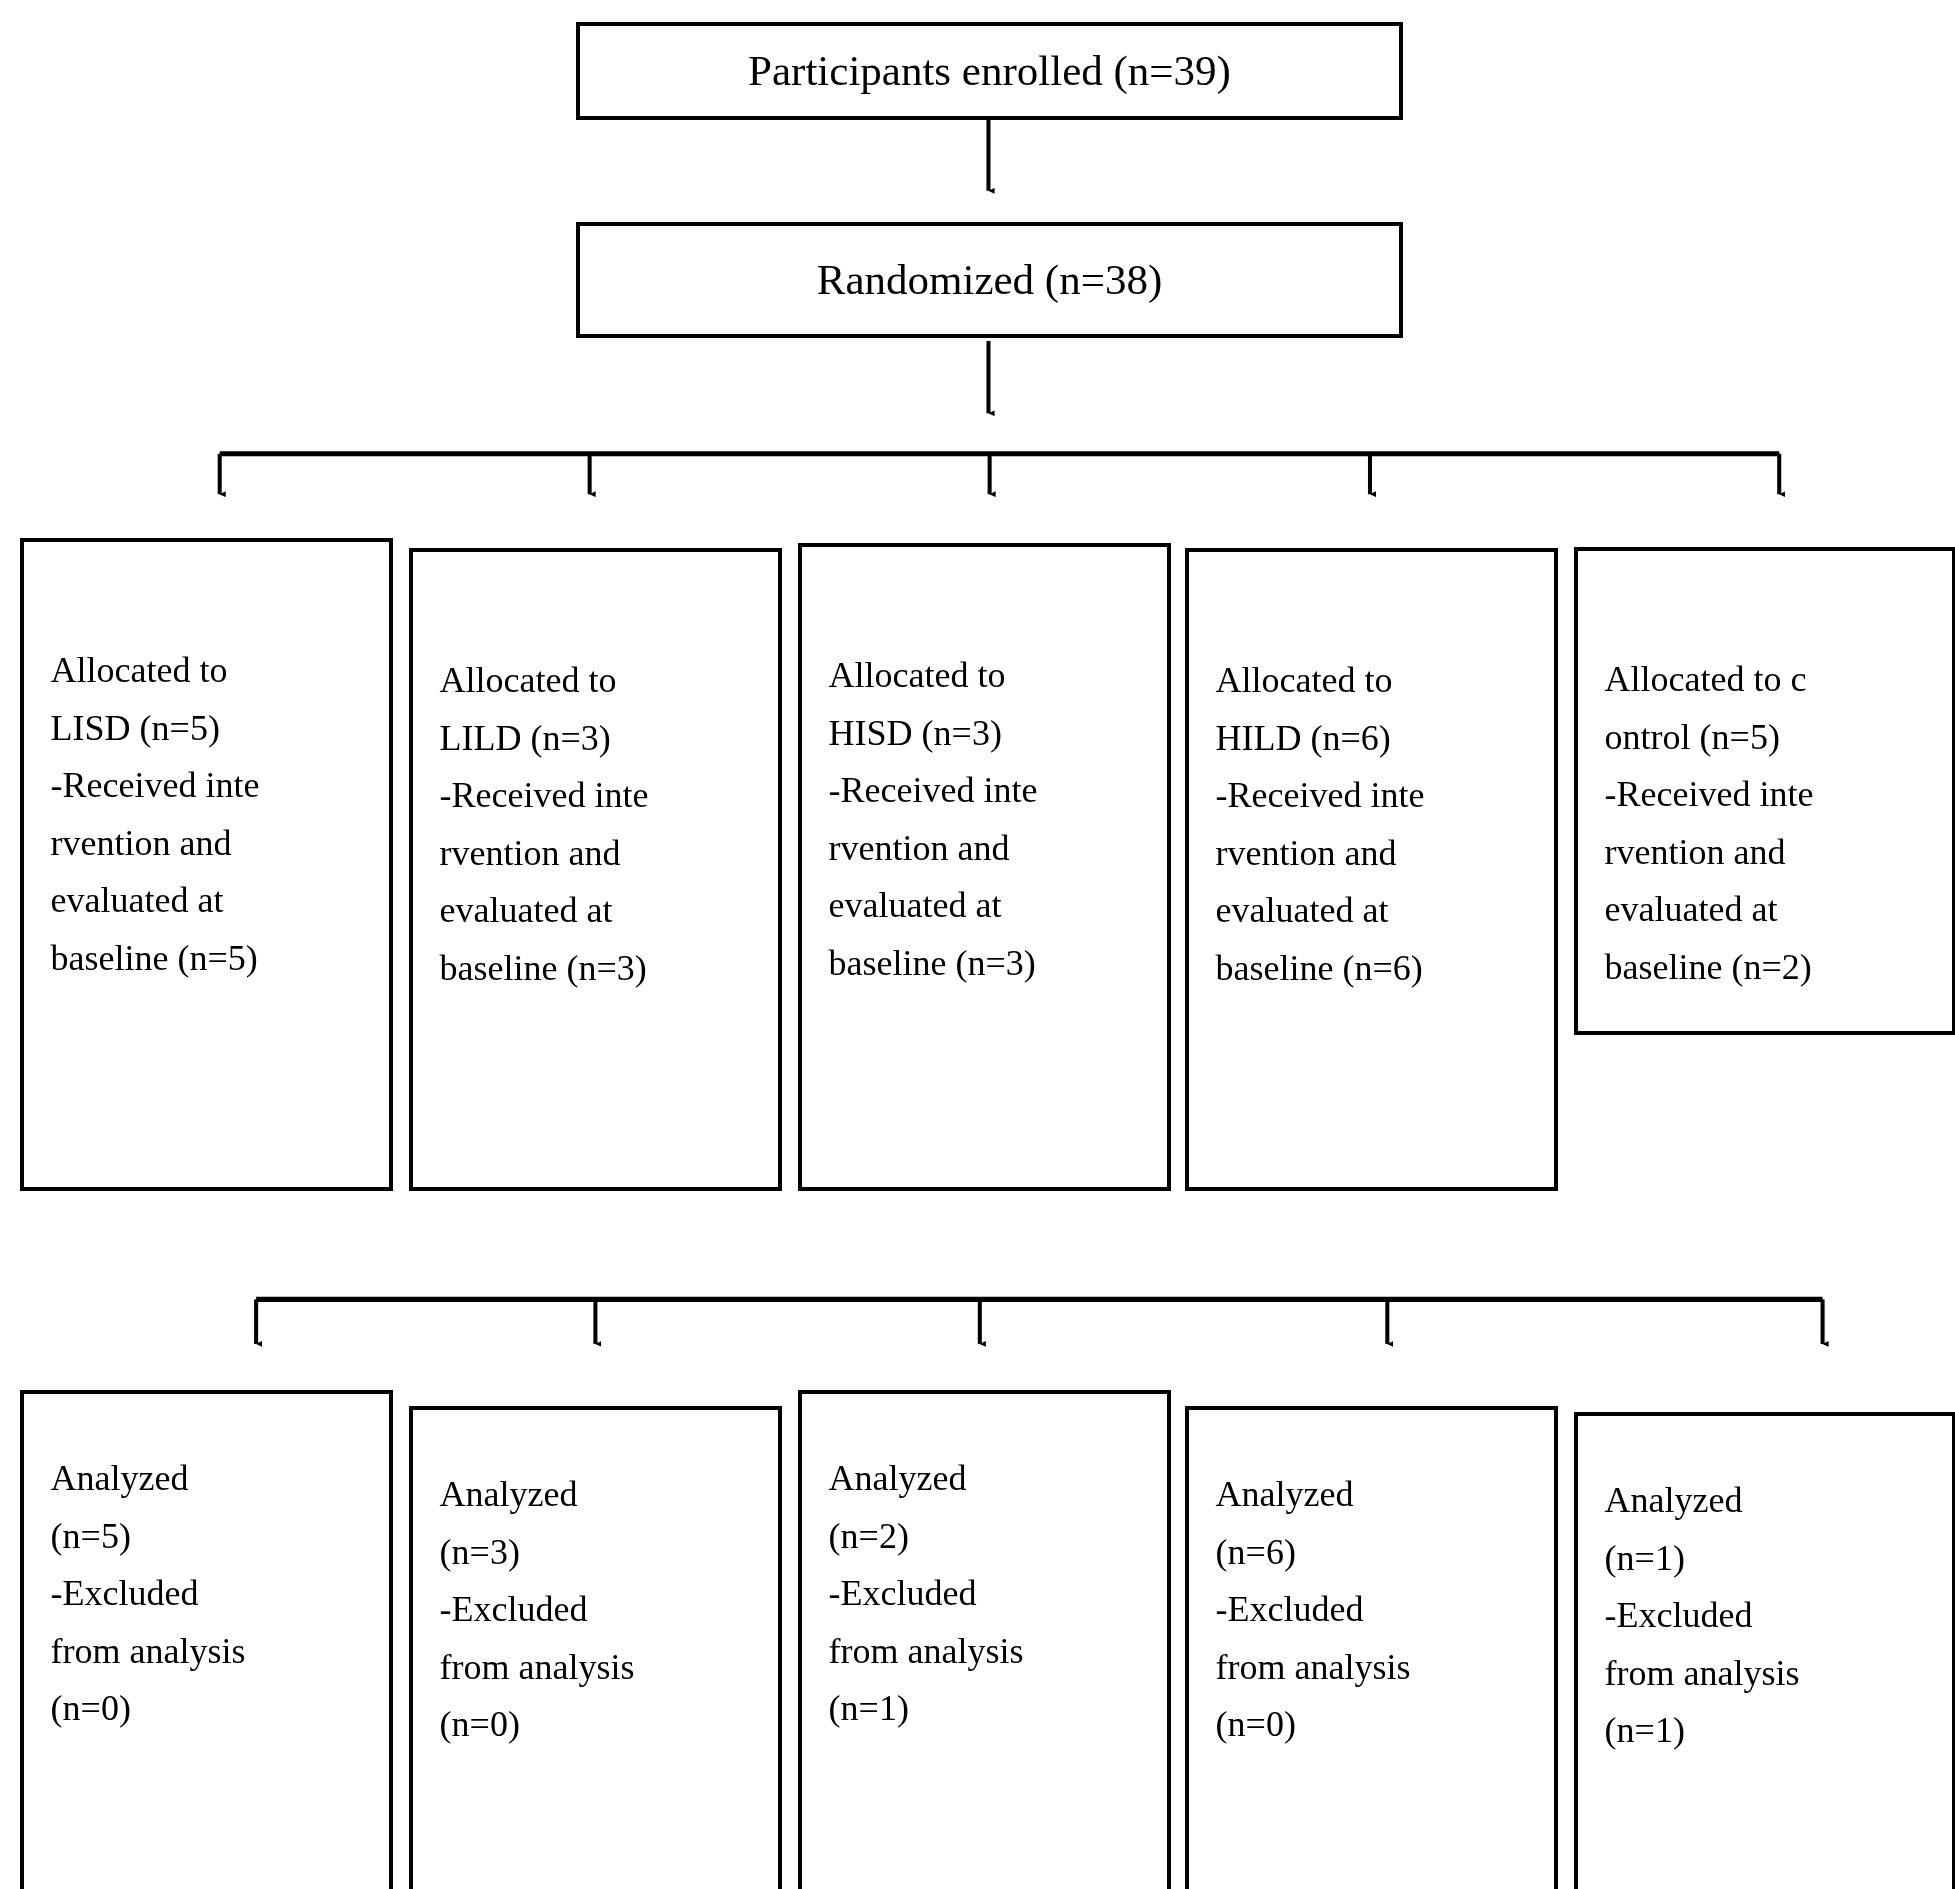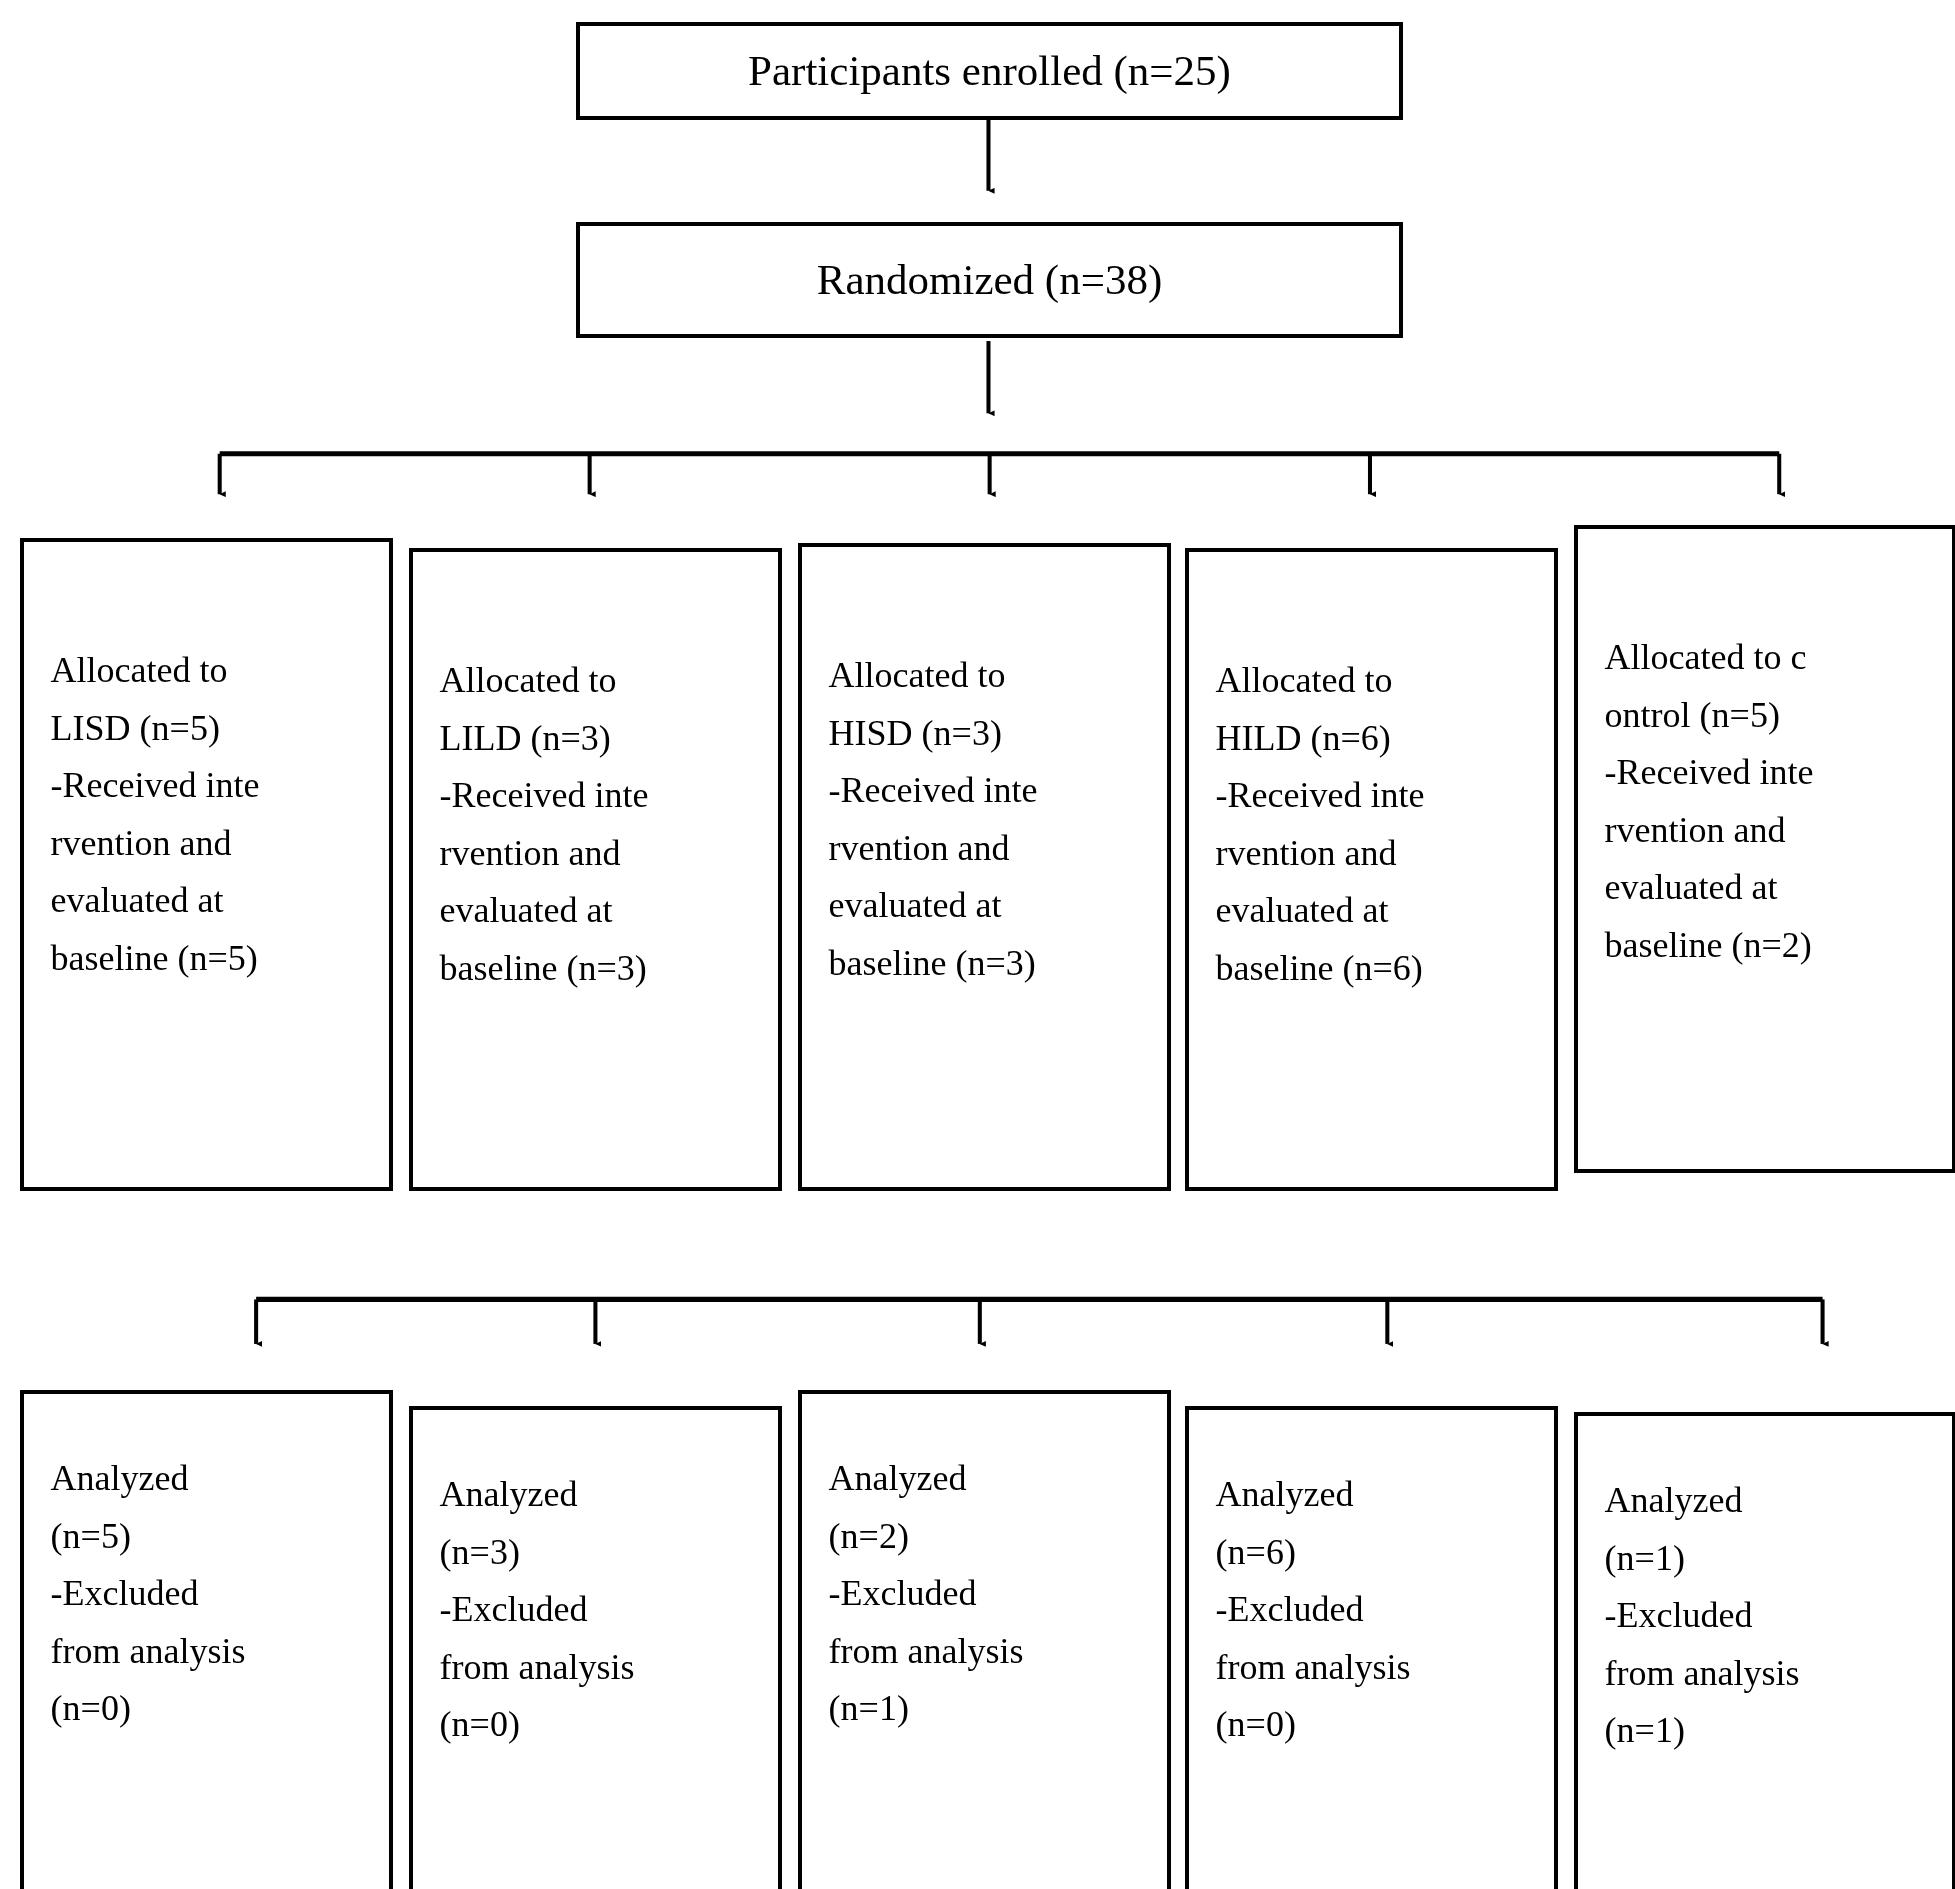--- a/index.html
+++ b/index.html
@@ -87,21 +87,21 @@
 
       <line x1="443" y1="2248" x2="443" y2="2325" marker-end="url(#arrowhead)"></line>
       <line x1="1030" y1="2248" x2="1030" y2="2325" marker-end="url(#arrowhead)"></line>
       <line x1="1695" y1="2248" x2="1695" y2="2325" marker-end="url(#arrowhead)"></line>
       <line x1="2400" y1="2248" x2="2400" y2="2325" marker-end="url(#arrowhead)"></line>
       <line x1="3153" y1="2248" x2="3153" y2="2325" marker-end="url(#arrowhead)"></line>
     </g>
   </svg>
 
   <div class="node-box top-node" style="left:576px; top:22px; width:827px; height:98px;">
-    <div class="node-text">Participants enrolled (n=25)</div>
+    <div class="node-text">Participants enrolled (n=39)</div>
   </div>
 
   <div class="node-box top-node" style="left:576px; top:222px; width:827px; height:116px;">
     <div class="node-text">Randomized (n=38)</div>
   </div>
 
   <div class="node-box col-node alloc-node" style="left:20px; top:538px; width:373px; height:653px;">
     <div class="node-text">Allocated to
 LISD (n=5)
 -Received inte
@@ -130,21 +130,21 @@
 
   <div class="node-box col-node alloc-node" style="left:1185px; top:548px; width:373px; height:643px;">
     <div class="node-text">Allocated to
 HILD (n=6)
 -Received inte
 rvention and
 evaluated at
 baseline (n=6)</div>
   </div>
 
-  <div class="node-box col-node alloc-node" style="left:1574px; top:525px; width:382px; height:648px;">
+  <div class="node-box col-node alloc-node" style="left:1574px; top:547px; width:382px; height:488px;">
     <div class="node-text">Allocated to c
 ontrol (n=5)
 -Received inte
 rvention and
 evaluated at
 baseline (n=2)</div>
   </div>
 
   <div class="node-box col-node analyzed-node" style="left:20px; top:1390px; width:373px; height:503px;">
     <div class="node-text">Analyzed

